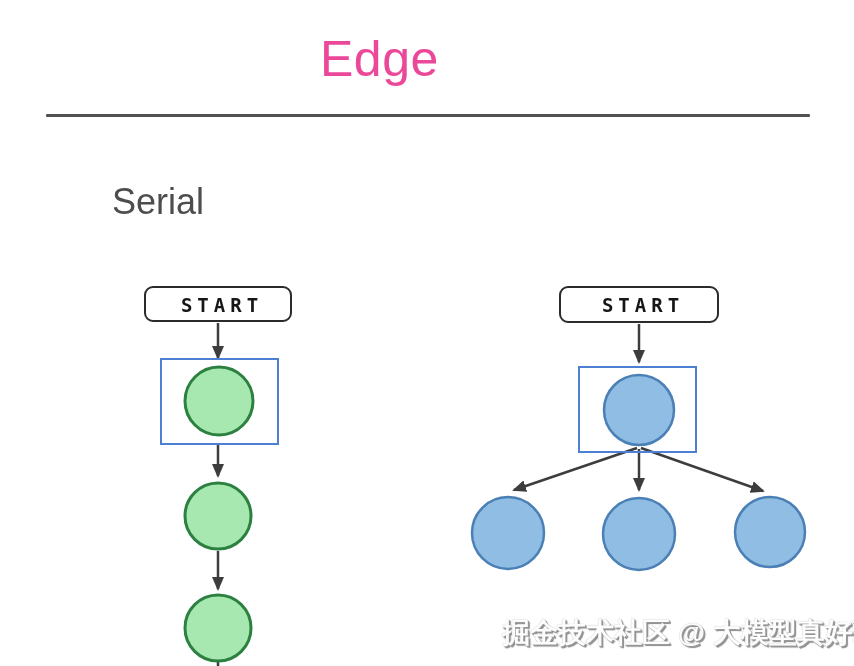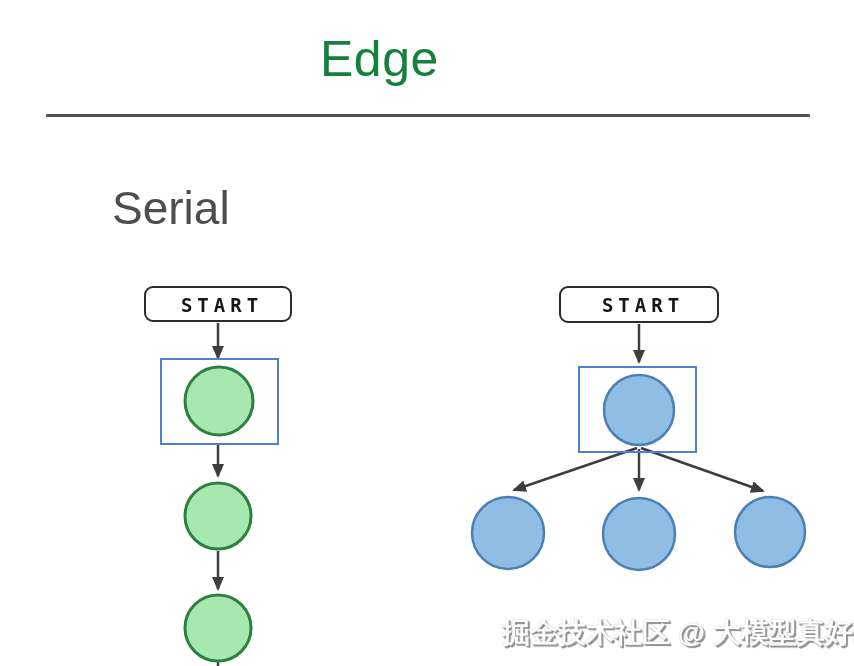--- a/index.html
+++ b/index.html
@@ -2,28 +2,28 @@
 <html><head>
 <meta charset="utf-8">
 <style>
   html,body{margin:0;padding:0;background:#e9e9e9;}
   .canvas{
     position:relative;width:854px;height:666px;background:#ffffff;
     overflow:hidden;font-family:"Liberation Sans", sans-serif;
   }
   .page-title{
     position:absolute;left:320px;top:30px;
-    font-size:50px;font-weight:500;color:#15803d;letter-spacing:0.5px;
+    font-size:50px;font-weight:500;color:#ec4899;letter-spacing:0.5px;
   }
   .divider{
     position:absolute;left:46px;top:114px;width:764px;height:3px;
     background:#525252;border-radius:1px;
   }
   .col-heading{
-    position:absolute;top:181px;font-size:46px;font-weight:500;color:#4d4d4d;
+    position:absolute;top:181px;font-size:36px;font-weight:500;color:#4d4d4d;
   }
   .col-heading.serial{left:112px;}
   .col-heading.parallel{left:558px;}
   svg.flow{position:absolute;left:0;top:0;}
   .start-text{
     font-family:"DejaVu Sans Mono", monospace;
     font-size:19px;font-weight:600;letter-spacing:5px;fill:#161616;
   }
   .watermark{
     position:absolute;left:502px;top:614px;width:352px;

